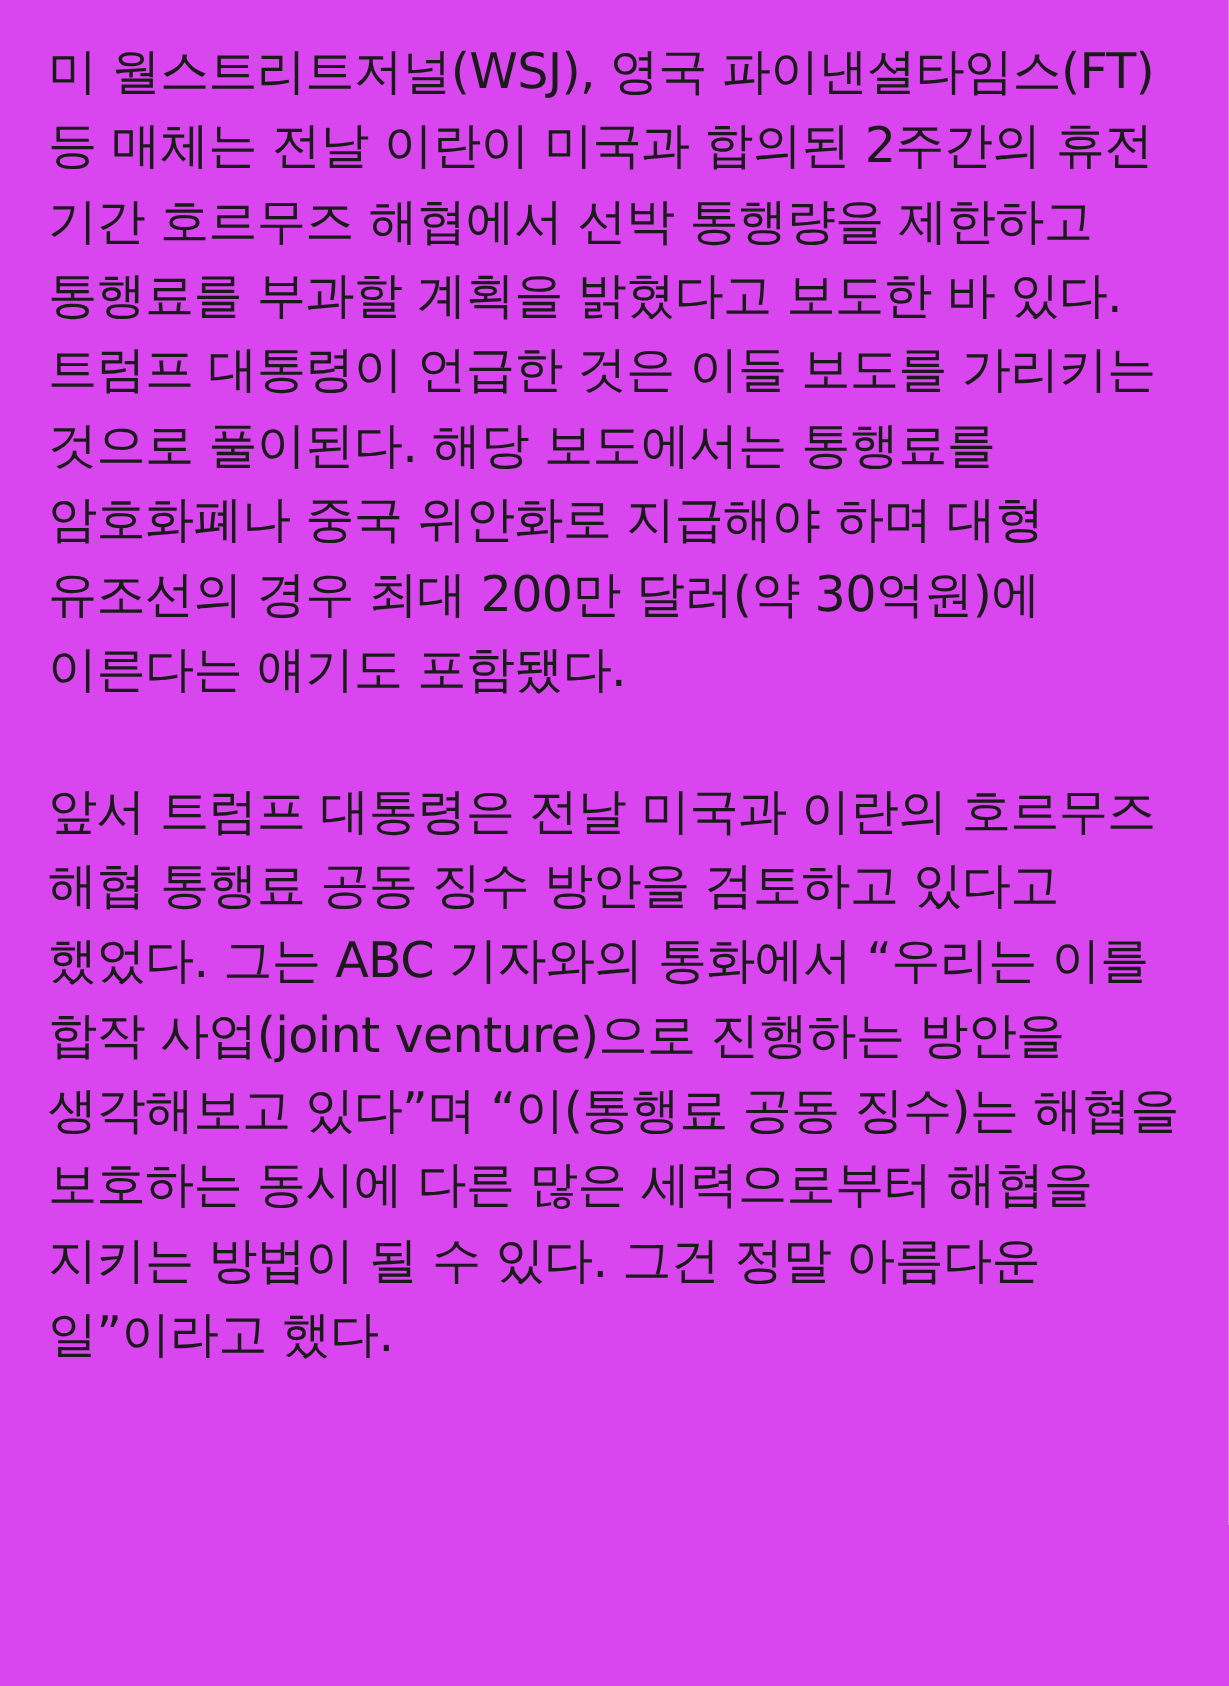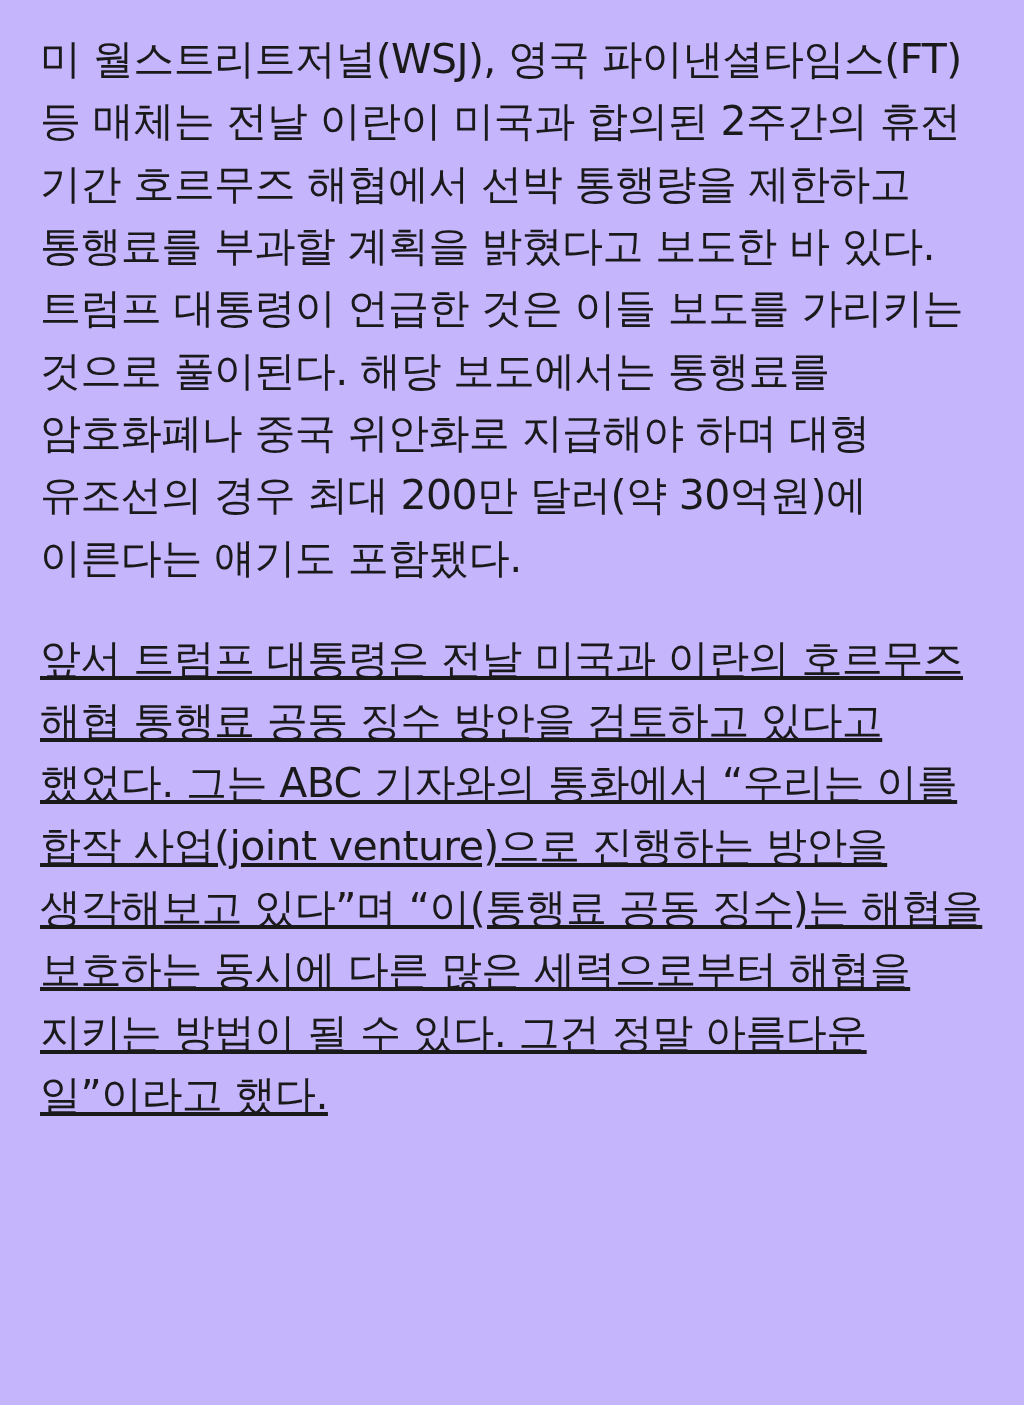--- a/index.html
+++ b/index.html
@@ -12,34 +12,33 @@
     min-height: 1405px;
     font-family: "DejaVu Sans", "Liberation Sans", sans-serif;
     color: #1a1a1a;
     -webkit-font-smoothing: antialiased;
   }
   .article {
     box-sizing: border-box;
     width: 1024px;
     min-height: 1405px;
     padding: 28px 40px 30px 40px;
-    background: #c4b5fd;
+    background: #d946ef;
   }
   .para {
     font-size: 41px;
     line-height: 1.52;
     letter-spacing: -0.6px;
     color: #1a1a1a;
     margin: 0;
     word-break: keep-all;
     text-align: left;
   }
   .para + .para {
-    margin-top: 39px;
-    text-decoration: underline;
+    margin-top: 56px;
   }
 </style>
 </head>
 <body>
 
 <div class="article">
   <p class="para">미 월스트리트저널(WSJ), 영국 파이낸셜타임스(FT) 등 매체는 전날 이란이 미국과 합의된 2주간의 휴전 기간 호르무즈 해협에서 선박 통행량을 제한하고 통행료를 부과할 계획을 밝혔다고 보도한 바 있다. 트럼프 대통령이 언급한 것은 이들 보도를 가리키는 것으로 풀이된다. 해당 보도에서는 통행료를 암호화폐나 중국 위안화로 지급해야 하며 대형 유조선의 경우 최대 200만 달러(약 30억원)에 이른다는 얘기도 포함됐다.</p>
   <p class="para">앞서 트럼프 대통령은 전날 미국과 이란의 호르무즈 해협 통행료 공동 징수 방안을 검토하고 있다고 했었다. 그는 ABC 기자와의 통화에서 “우리는 이를 합작 사업(joint venture)으로 진행하는 방안을 생각해보고 있다”며 “이(통행료 공동 징수)는 해협을 보호하는 동시에 다른 많은 세력으로부터 해협을 지키는 방법이 될 수 있다. 그건 정말 아름다운 일”이라고 했다.</p>
 </div>
 

